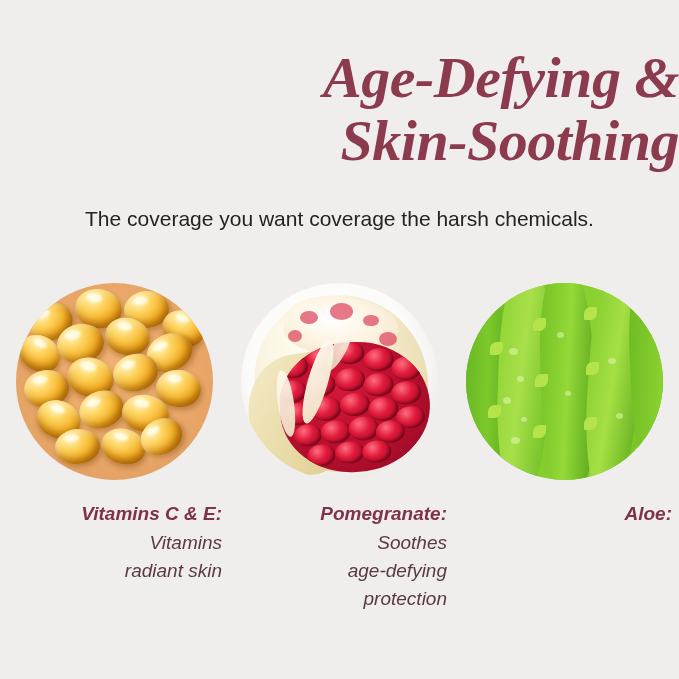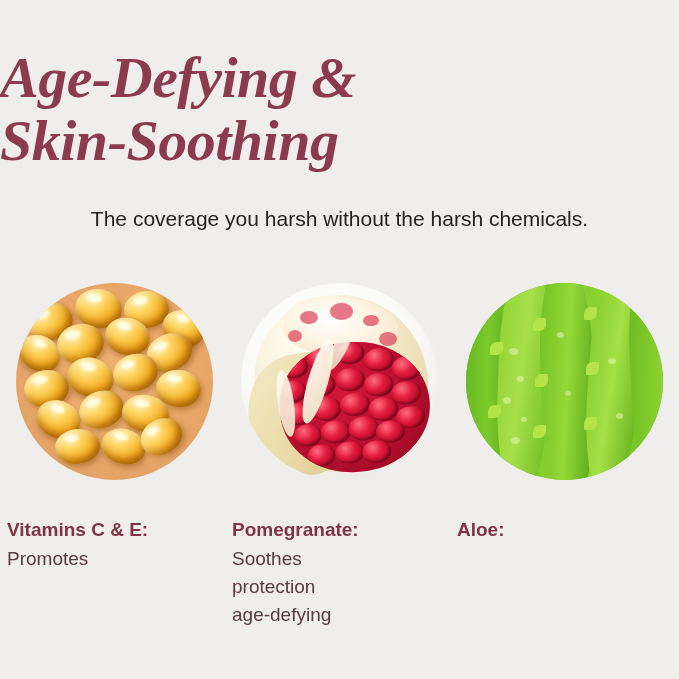--- a/index.html
+++ b/index.html
@@ -20,21 +20,21 @@
     height: 679px;
     background: #efeeec;
   }
 
   
   .headline {
     position: absolute;
     top: 46px;
     left: 0;
     width: 679px;
-    text-align: left;
+    text-align: right;
     font-family: "Liberation Serif", "DejaVu Serif", serif;
     font-style: italic;
     font-weight: 700;
     font-size: 58px;
     line-height: 63px;
     letter-spacing: -0.5px;
     color: #8c3a4e;
   }
   .headline .hl-line {
     display: block;
@@ -194,23 +194,24 @@
   .leaf-tooth {
     position: absolute;
     width: 13px;
     height: 13px;
     background: #b4e34a;
     border-radius: 50% 8% 50% 8%;
   }
 
   
   .caption {
-    margin-top: 38px;
-    text-align: left;
+    margin-top: 22px;
+    text-align: right;
     width: 215px;
+    font-style: italic;
   }
   .caption-label {
     display: block;
     font-family: "Liberation Sans", sans-serif;
     font-size: 19px;
     font-weight: 700;
     line-height: 24px;
     color: #7e3347;
   }
   .caption-body {
@@ -229,21 +230,21 @@
 </head>
 <body>
 
 <div class="page">
 
   <div class="headline">
     <span class="hl-line">Age-Defying &amp;</span>
     <span class="hl-line">Skin-Soothing</span>
   </div>
 
-  <div class="subtitle">The coverage you harsh without the harsh chemicals.</div>
+  <div class="subtitle">The coverage you want coverage the harsh chemicals.</div>
 
   <div class="columns">
 
     <div class="column">
       <div class="circle circle-capsules">
         <span class="cap" style="left:6%;  top:10%;  width:23%; height:19%; transform:rotate(-18deg);"></span>
         <span class="cap" style="left:30%; top:3%;   width:24%; height:20%; transform:rotate(8deg);"></span>
         <span class="cap" style="left:55%; top:4%;   width:23%; height:19%; transform:rotate(-6deg);"></span>
         <span class="cap" style="left:74%; top:14%;  width:22%; height:18%; transform:rotate(22deg);"></span>
         <span class="cap" style="left:1%;  top:27%;  width:22%; height:18%; transform:rotate(30deg);"></span>
@@ -257,21 +258,22 @@
         <span class="cap" style="left:10%; top:60%;  width:23%; height:19%; transform:rotate(24deg);"></span>
         <span class="cap" style="left:32%; top:55%;  width:23%; height:19%; transform:rotate(-20deg);"></span>
         <span class="cap" style="left:54%; top:57%;  width:24%; height:19%; transform:rotate(10deg);"></span>
         <span class="cap" style="left:20%; top:74%;  width:23%; height:18%; transform:rotate(-5deg);"></span>
         <span class="cap" style="left:43%; top:74%;  width:23%; height:18%; transform:rotate(16deg);"></span>
         <span class="cap" style="left:63%; top:69%;  width:22%; height:18%; transform:rotate(-28deg);"></span>
       </div>
       <div class="caption">
         <span class="caption-label">Vitamins C &amp; E:</span>
         <span class="caption-body">
-          <span class="cb-line">Promotes</span>
+          <span class="cb-line">Vitamins</span>
+          <span class="cb-line">radiant skin</span>
         </span>
       </div>
     </div>
 
     <div class="column">
       <div class="circle circle-pomegranate">
         <span class="pom-body"></span>
         <span class="pom-rind"></span>
         <span class="pom-topcrumb"></span>
         <span class="pom-spot" style="left:30%; top:14%; width:9%;  height:7%;"></span>
@@ -304,22 +306,22 @@
           <span class="aril" style="left:53%; top:77%; width:19%; height:17%;"></span>
         </span>
         <span class="pom-pith" style="left:34%; top:28%; width:10%; height:44%; border-radius:50%; transform:rotate(16deg); opacity:0.95;"></span>
         <span class="pom-pith" style="left:19%; top:44%; width:8%;  height:34%; border-radius:50%; transform:rotate(-8deg); opacity:0.9;"></span>
         <span class="pom-pith" style="left:46%; top:22%; width:7%;  height:24%; border-radius:50%; transform:rotate(28deg); opacity:0.85;"></span>
       </div>
       <div class="caption">
         <span class="caption-label">Pomegranate:</span>
         <span class="caption-body">
           <span class="cb-line">Soothes</span>
+          <span class="cb-line">age-defying</span>
           <span class="cb-line">protection</span>
-          <span class="cb-line">age-defying</span>
         </span>
       </div>
     </div>
 
     <div class="column">
       <div class="circle circle-aloe">
         <span class="leaf" style="left:-8%; width:30%; background:linear-gradient(95deg,#55a61c,#7cc92b 60%,#53a31a); transform:rotate(-4deg);"></span>
         <span class="leaf" style="left:16%; width:26%; background:linear-gradient(95deg,#8ed233,#a8e04a 45%,#6cbc22); transform:rotate(2deg);"></span>
         <span class="leaf" style="left:38%; width:27%; background:linear-gradient(95deg,#6fbe22,#94d937 50%,#4f9d17); transform:rotate(-2deg);"></span>
         <span class="leaf" style="left:62%; width:26%; background:linear-gradient(95deg,#83cc2c,#a5e045 48%,#5fae1c); transform:rotate(4deg);"></span>

